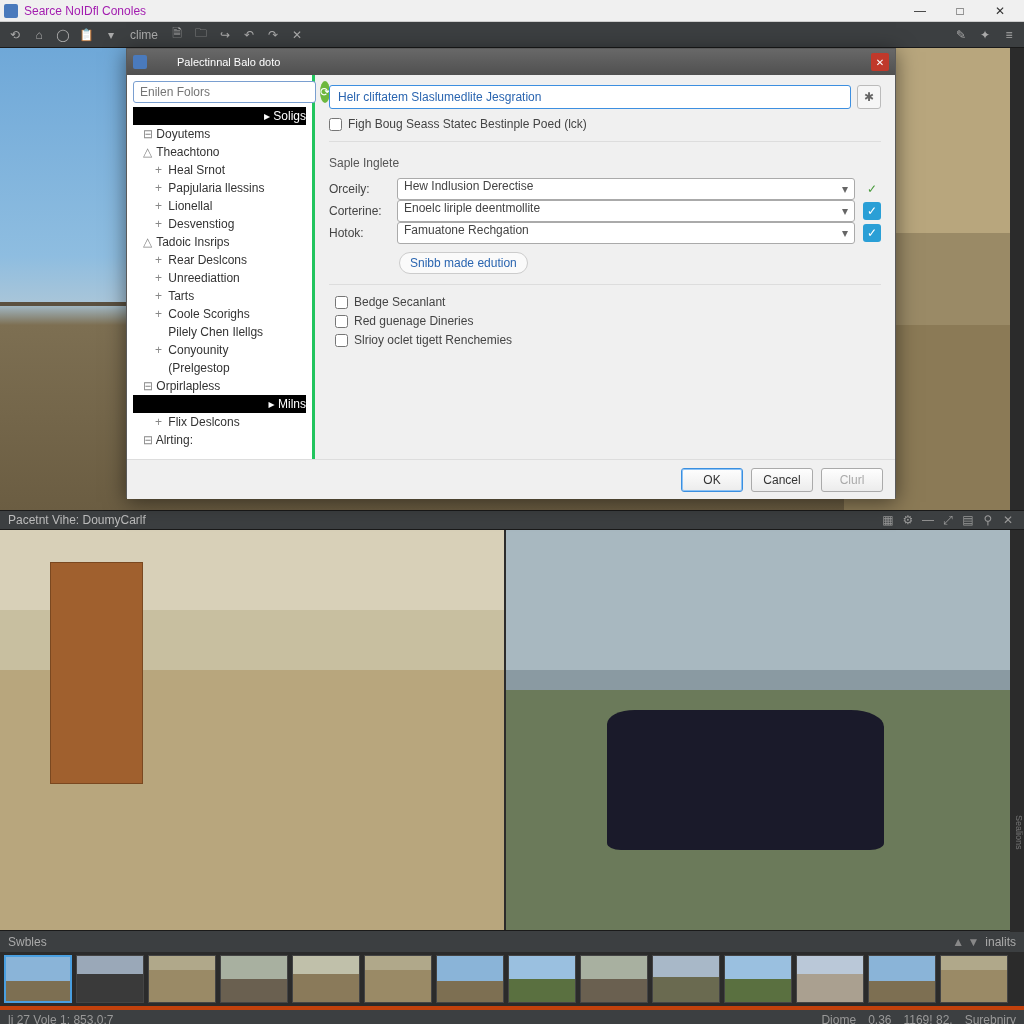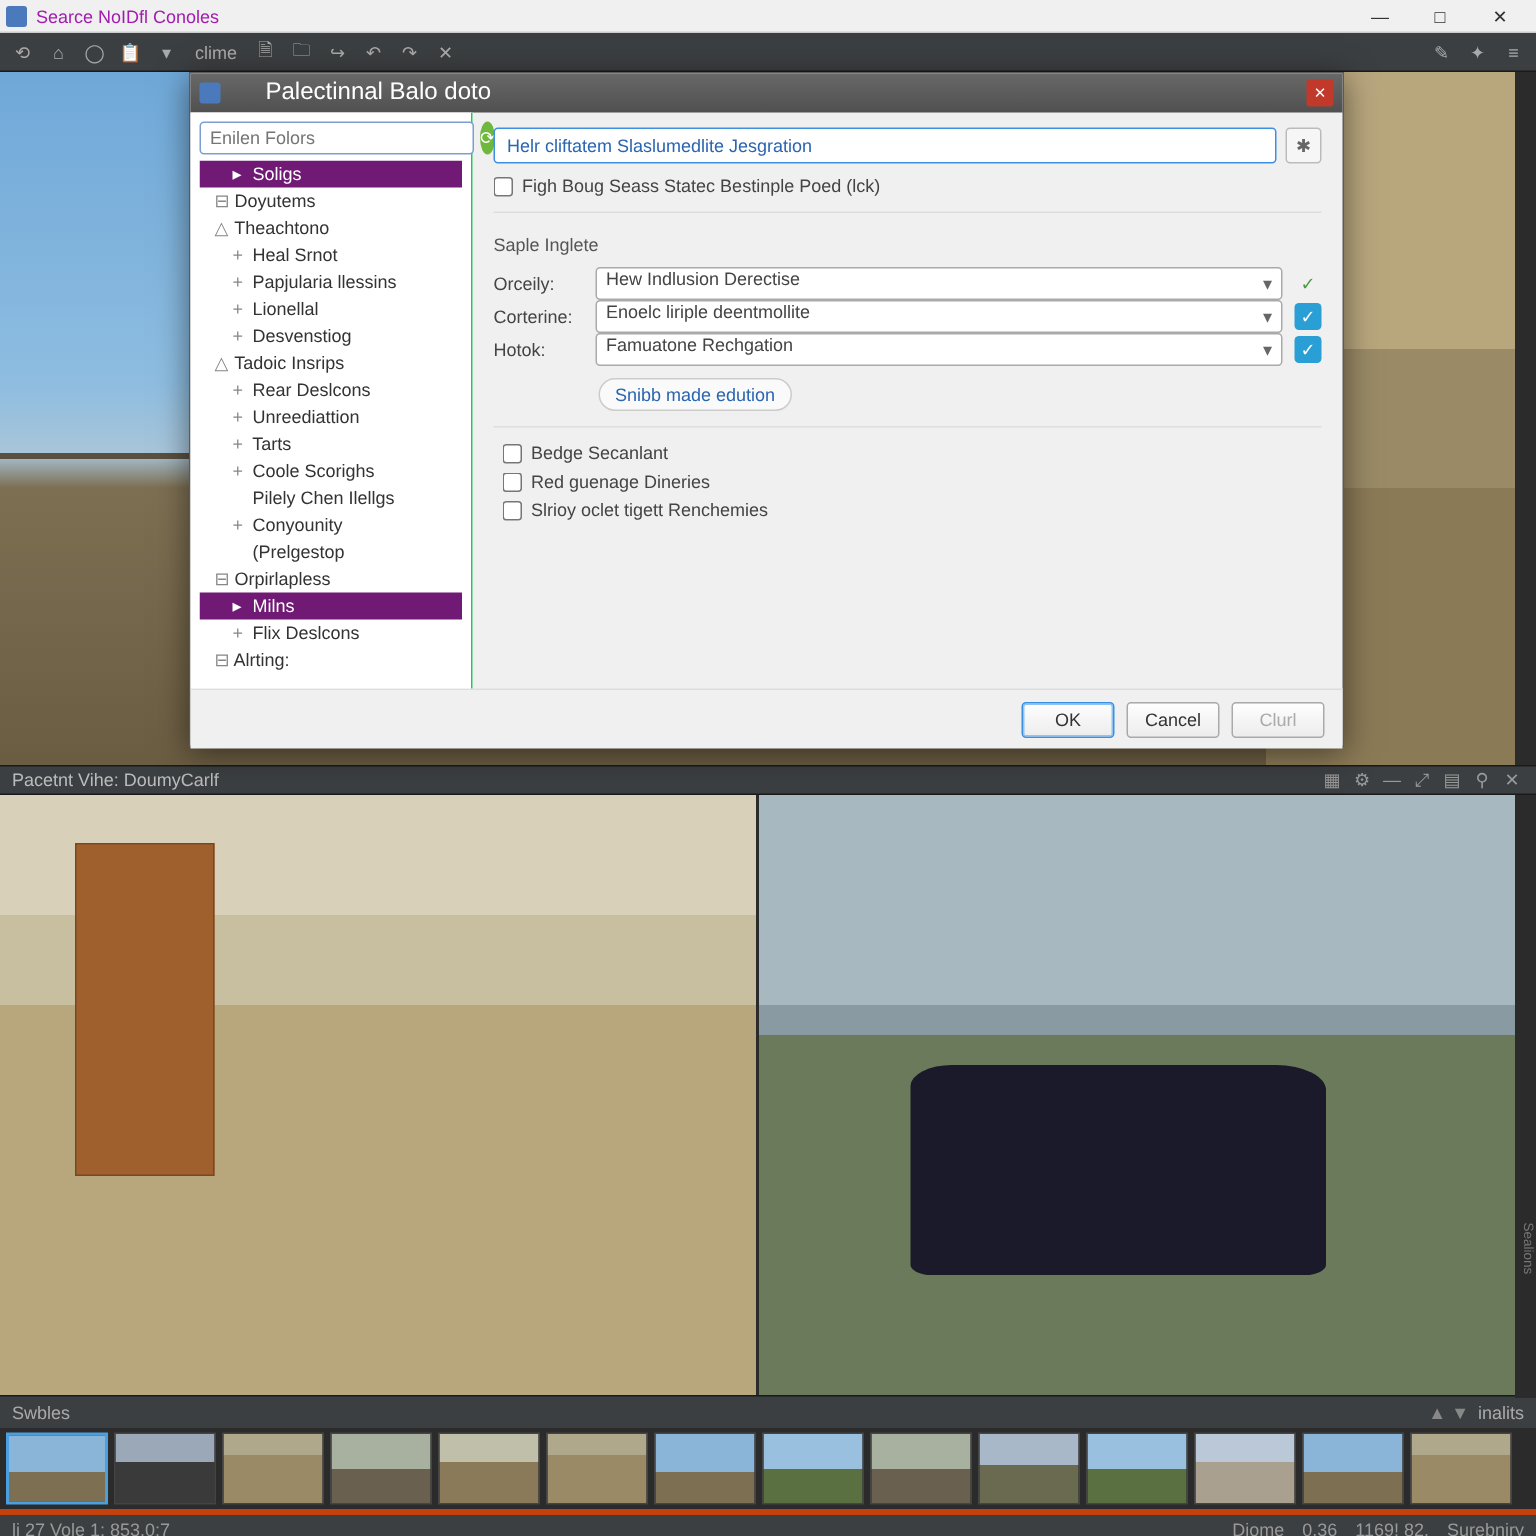--- a/index.html
+++ b/index.html
@@ -21,34 +21,34 @@
 .viewport-top { position: relative; height: 462px; background: #000; }
 .viewport-top .bgphoto { position: absolute; inset: 0; background: linear-gradient(to bottom, #6fa8d8 0%, #8ebde0 45%, #a8c5d9 55%, #7d6f52 60%, #6b5d42 100%); }
 .viewport-top .bgphoto::after { content:""; position:absolute; left:0; right:0; top:55%; height:4px; background:#5a5040; }
 .viewport-top .bgphoto-right { position:absolute; right:0; top:0; width:180px; height:100%; background:linear-gradient(to bottom,#b8a67d 0 40%,#9a8a66 40% 60%,#8b7a56 60% 100%); }
 .viewport-top .scrollrail { position:absolute; right:0; top:0; bottom:0; width:14px; background:#2b2b2b; }
 
 
 .dialog { position: absolute; left: 126px; top: 0; width: 770px; height: 450px; background: #f0f0f0; border: 1px solid #5a5a5a; box-shadow: 0 4px 20px rgba(0,0,0,0.5); z-index: 100; }
 .dialog-header { height: 26px; background: linear-gradient(to bottom,#686868,#505050); display: flex; align-items: center; padding: 0 6px; color: #fff; }
 .dialog-header .dicon { width: 14px; height: 14px; background: #4a7abc; margin-right: 6px; border-radius: 2px; }
-.dialog-header .dtitle { flex: 1; font-size: 16px; padding-left: 24px; }
+.dialog-header .dtitle { flex: 1; font-size: 11px; padding-left: 24px; }
 .dialog-header .dclose { width: 18px; height: 18px; background: #c0392b; color:#fff; display:flex; align-items:center; justify-content:center; border-radius:2px; cursor:pointer; font-size:10px; }
 .dialog-body { display: flex; height: 384px; }
 
 
-.sidebar { width: 188px; border-right: 1px solid #22c55e; background: #fff; display:flex; flex-direction:column; padding:6px; }
+.sidebar { width: 188px; border-right: 3px solid #22c55e; background: #fff; display:flex; flex-direction:column; padding:6px; }
 .sidebar .searchrow { display:flex; gap:4px; margin-bottom:4px; }
 .sidebar .searchbox { flex:1; height:22px; border:1px solid #7a9fd0; border-radius:3px; padding:0 20px 0 6px; background:#fff; color:#555; }
 .sidebar .searchbtn { width:22px; height:22px; border-radius:50%; background:#6eb83e; color:#fff; display:flex; align-items:center; justify-content:center; font-size:12px; cursor:pointer; }
 .tree { flex:1; overflow:auto; font-size:12px; color:#333; }
 .tree-item { padding:2px 0 2px 10px; white-space:nowrap; cursor:pointer; position:relative; }
 .tree-item .exp { display:inline-block; width:10px; color:#888; }
 .tree-item.depth1 { padding-left: 22px; }
-.tree-item.sel { background:#701a75; color:#fff; }
+.tree-item.sel { background:#000000; color:#fff;text-align:right; }
 .tree-item .rc { color:#1a7fe0; }
 .tree-item.sel .rc { color:#fff; }
 
 
 .rightpane { flex:1; padding:10px 14px; display:flex; flex-direction:column; gap:8px; }
 .rightpane .toprow { display:flex; gap:6px; }
 .rightpane .mainfield { flex:1; height:24px; border:1px solid #3d8fe0; border-radius:3px; padding:0 8px; background:#fff; color:#2a65b0; }
 .rightpane .gearbtn { width:24px; height:24px; border:1px solid #bbb; border-radius:3px; background:#f6f6f6; display:flex; align-items:center; justify-content:center; color:#666; cursor:pointer; }
 .chkrow { display:flex; align-items:center; gap:6px; color:#444; }
 .chkrow input { width:13px; height:13px; }

